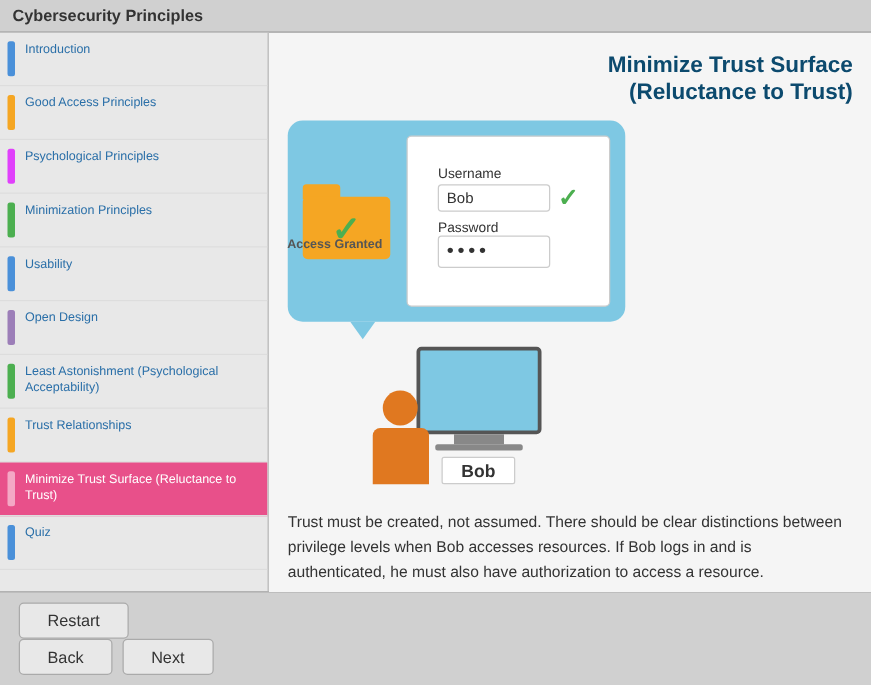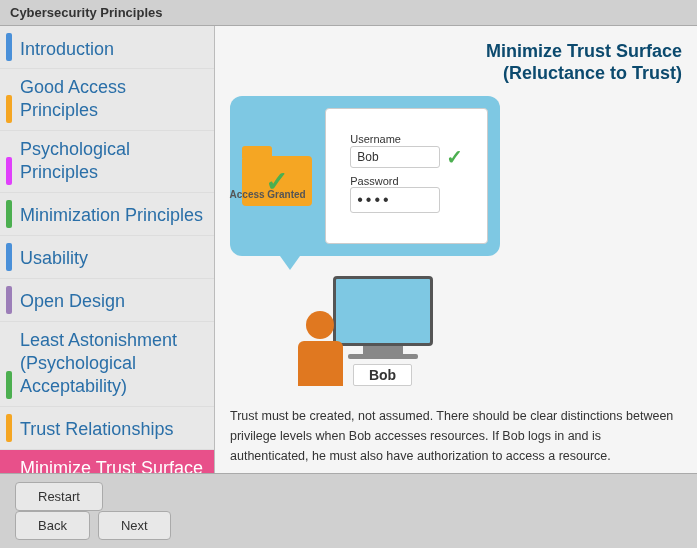--- a/index.html
+++ b/index.html
@@ -28,23 +28,23 @@
     }
     .sidebar {
       width: 215px;
       background: #e8e8e8;
       border-right: 1px solid #bbb;
       overflow-y: auto;
       flex-shrink: 0;
     }
     .sidebar-item {
       display: flex;
-      align-items: flex-end;
+      align-items: flex-start;
       padding: 7px 8px 7px 6px;
-      font-size: 18px;
+      font-size: 10px;
       cursor: pointer;
       border-bottom: 1px solid #ddd;
       color: #2a6fa8;
       line-height: 1.3;
     }
     .sidebar-item.active {
       background: #e8508a;
       color: white;
     }
     .sidebar-item .color-bar {

